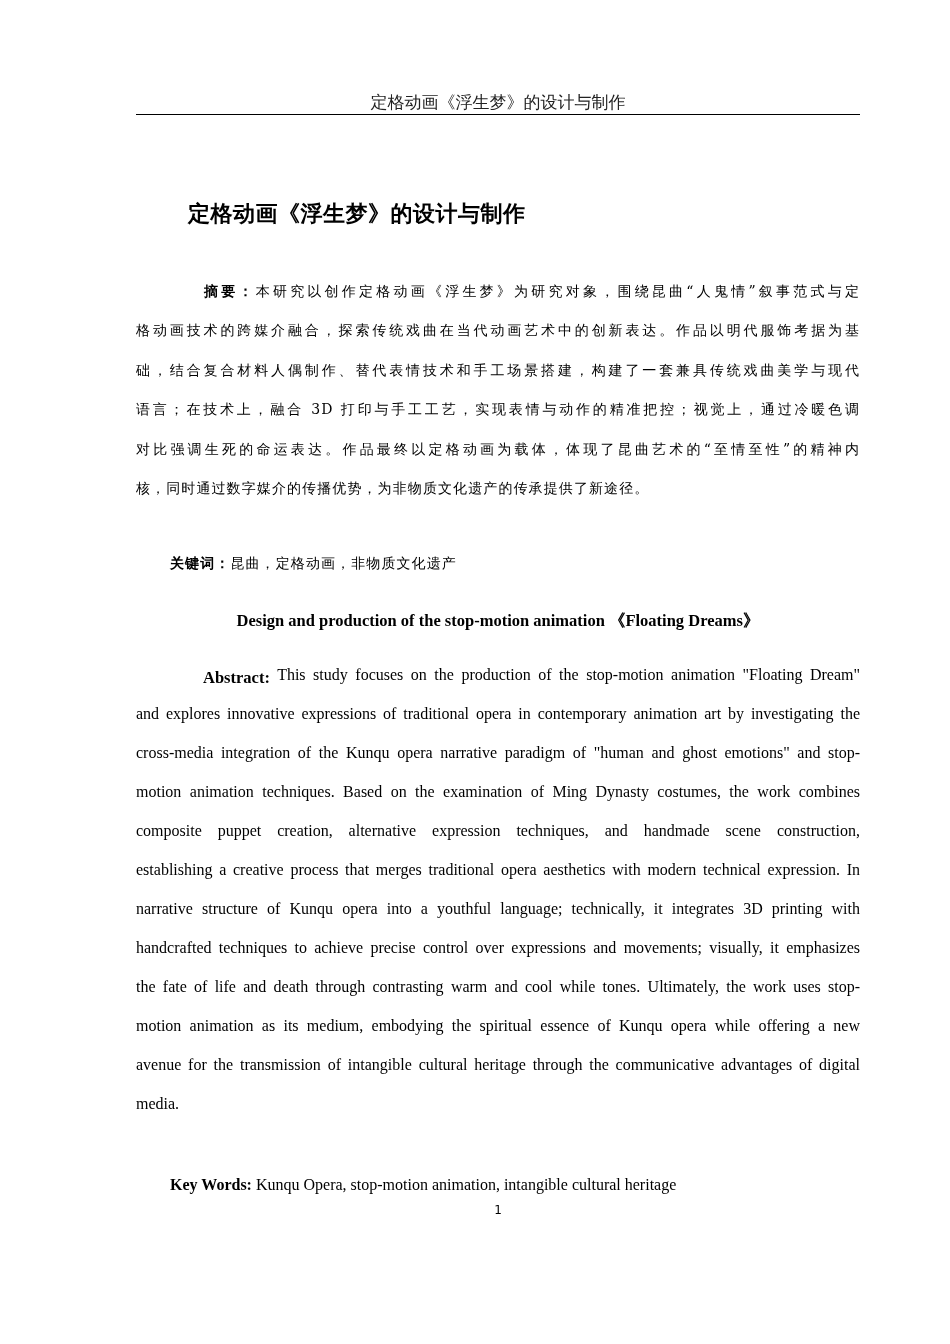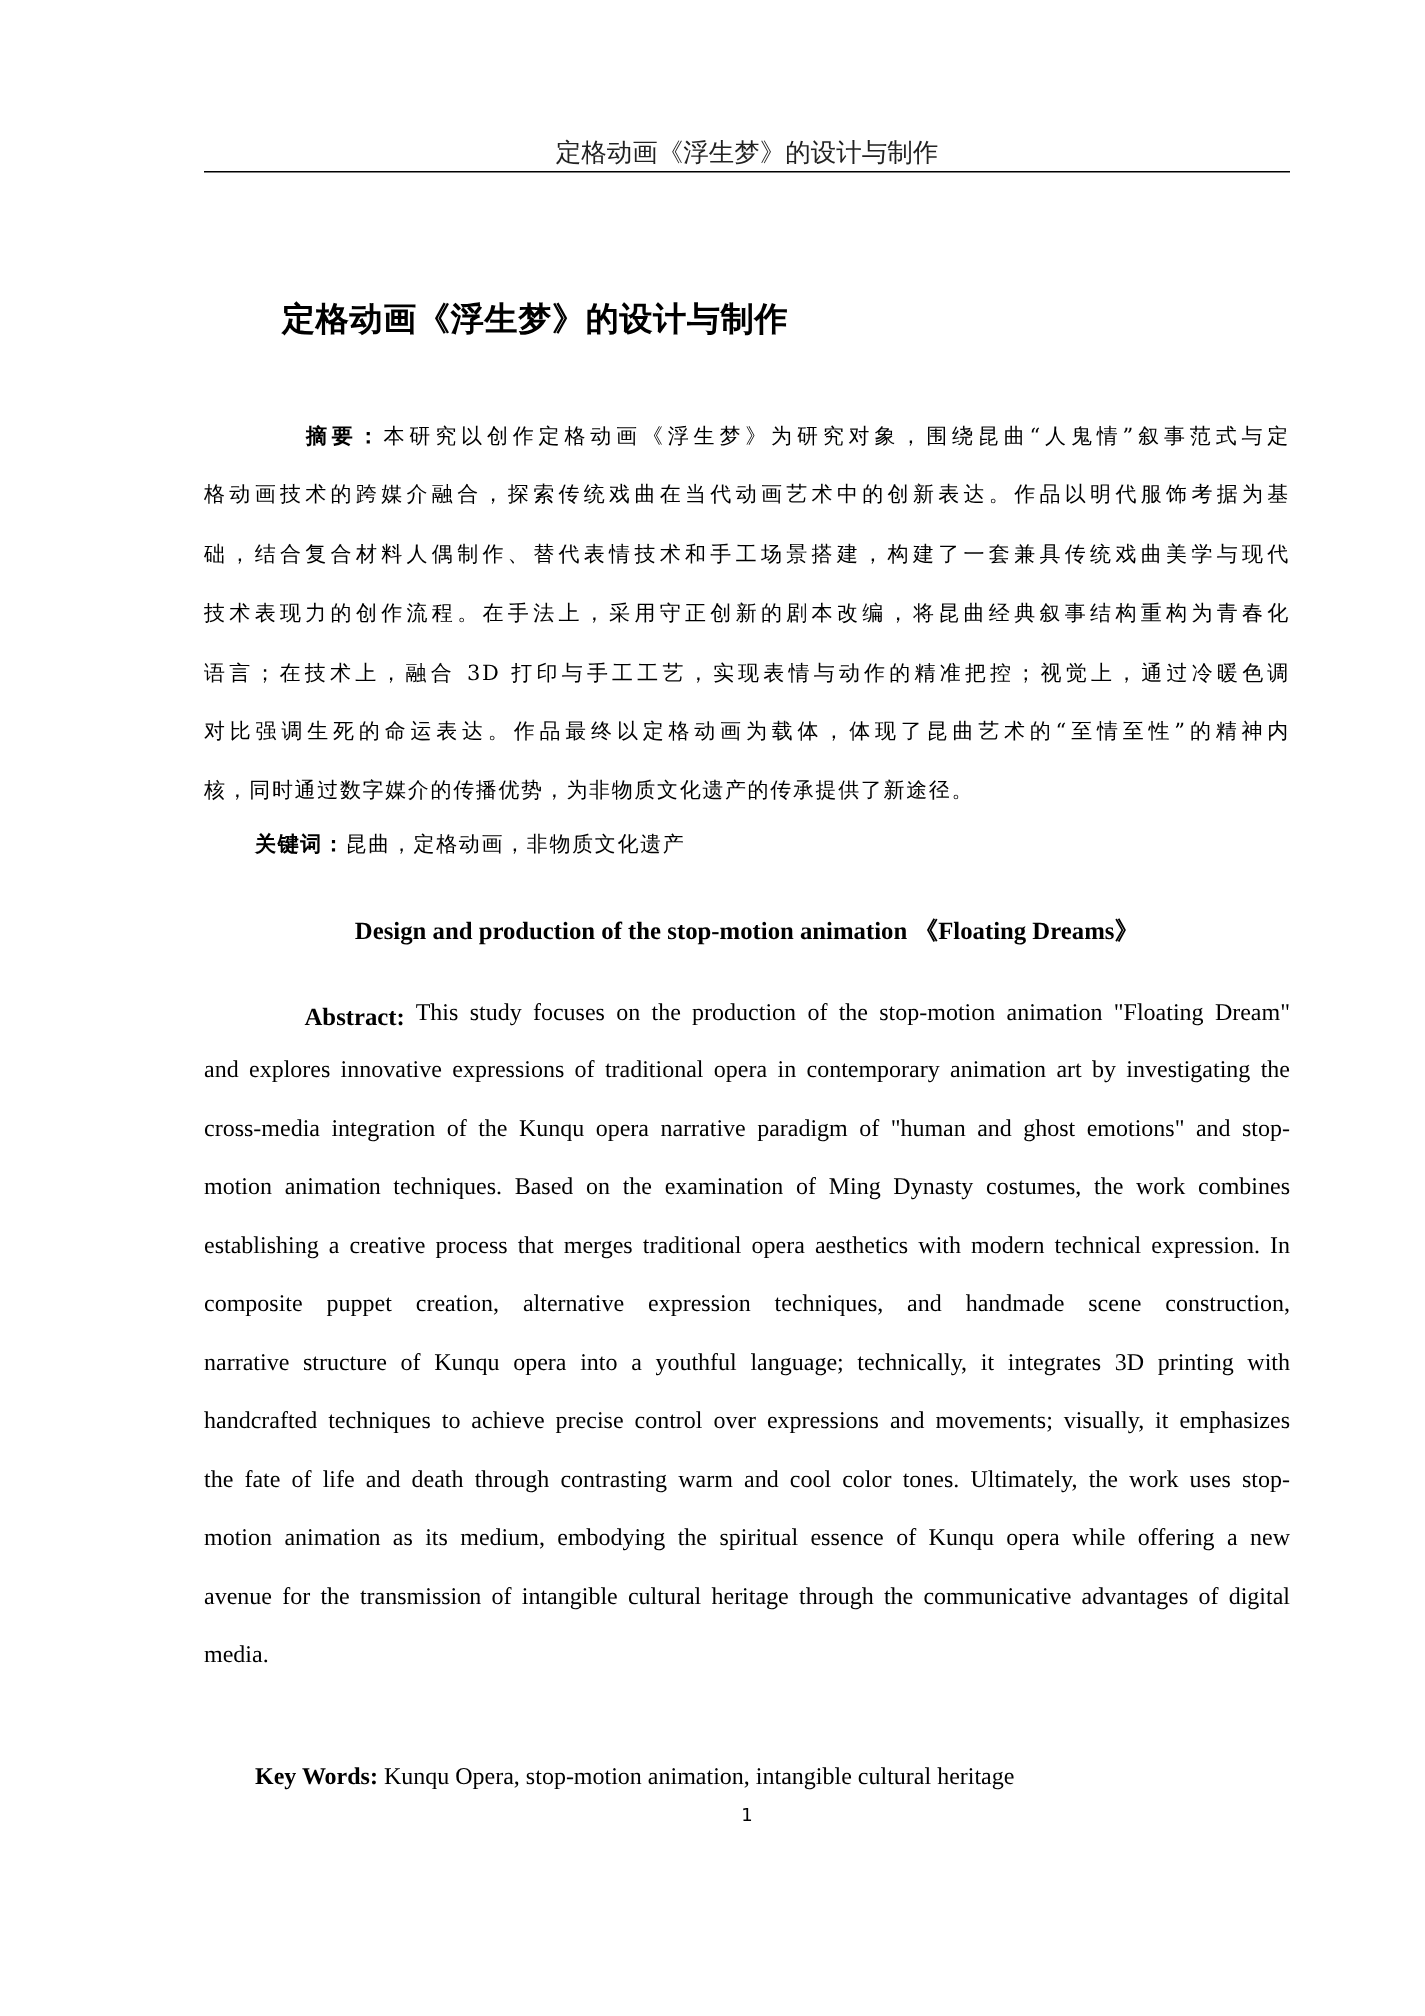--- a/index.html
+++ b/index.html
@@ -71,42 +71,41 @@
 <div class="page">
 
   <div class="running-header">定格动画《浮生梦》的设计与制作</div>
 
   <div class="cn-title">定格动画《浮生梦》的设计与制作</div>
 
   <div class="cn-abstract">
     <span class="line first"><span class="bold-label">摘要：</span><span>本研究以创作定格动画《浮生梦》为研究对象，围绕昆曲“人鬼情”叙事范式与定</span></span>
     <span class="line">格动画技术的跨媒介融合，探索传统戏曲在当代动画艺术中的创新表达。作品以明代服饰考据为基</span>
     <span class="line">础，结合复合材料人偶制作、替代表情技术和手工场景搭建，构建了一套兼具传统戏曲美学与现代</span>
-    <span class="line">技术表现力的创作流程。在手法上，采用守正创新的剧本改编，将昆曲经典叙事结构重构为青春化</span>
     <span class="line">语言；在技术上，融合 3D 打印与手工工艺，实现表情与动作的精准把控；视觉上，通过冷暖色调</span>
     <span class="line">对比强调生死的命运表达。作品最终以定格动画为载体，体现了昆曲艺术的“至情至性”的精神内</span>
     <span class="line last">核，同时通过数字媒介的传播优势，为非物质文化遗产的传承提供了新途径。</span>
   </div>
 
   <div class="cn-keywords">
     <span class="bold-label">关键词：</span><span>昆曲，定格动画，非物质文化遗产</span>
   </div>
 
   <div class="en-title">Design and production of the stop-motion animation 《Floating Dreams》</div>
 
   <div class="en-abstract">
     <span class="line first"><span class="abs-label">Abstract:</span> <span>This study focuses on the production of the stop-motion animation "Floating Dream"</span></span>
     <span class="line">and explores innovative expressions of traditional opera in contemporary animation art by investigating the</span>
     <span class="line">cross-media integration of the Kunqu opera narrative paradigm of "human and ghost emotions" and stop-</span>
     <span class="line">motion animation techniques. Based on the examination of Ming Dynasty costumes, the work combines</span>
+    <span class="line">composite puppet creation, alternative expression techniques, and handmade scene construction,</span>
     <span class="line">establishing a creative process that merges traditional opera aesthetics with modern technical expression. In</span>
-    <span class="line">composite puppet creation, alternative expression techniques, and handmade scene construction,</span>
     <span class="line">narrative structure of Kunqu opera into a youthful language; technically, it integrates 3D printing with</span>
     <span class="line">handcrafted techniques to achieve precise control over expressions and movements; visually, it emphasizes</span>
-    <span class="line">the fate of life and death through contrasting warm and cool color tones. Ultimately, the work uses stop-</span>
+    <span class="line">the fate of life and death through contrasting warm and cool while tones. Ultimately, the work uses stop-</span>
     <span class="line">motion animation as its medium, embodying the spiritual essence of Kunqu opera while offering a new</span>
     <span class="line">avenue for the transmission of intangible cultural heritage through the communicative advantages of digital</span>
     <span class="line last">media.</span>
   </div>
 
   <div class="en-keywords">
     <span class="kw-label">Key Words:</span> <span>Kunqu Opera, stop-motion animation, intangible cultural heritage</span>
   </div>
 
   <div class="page-number">1</div>

